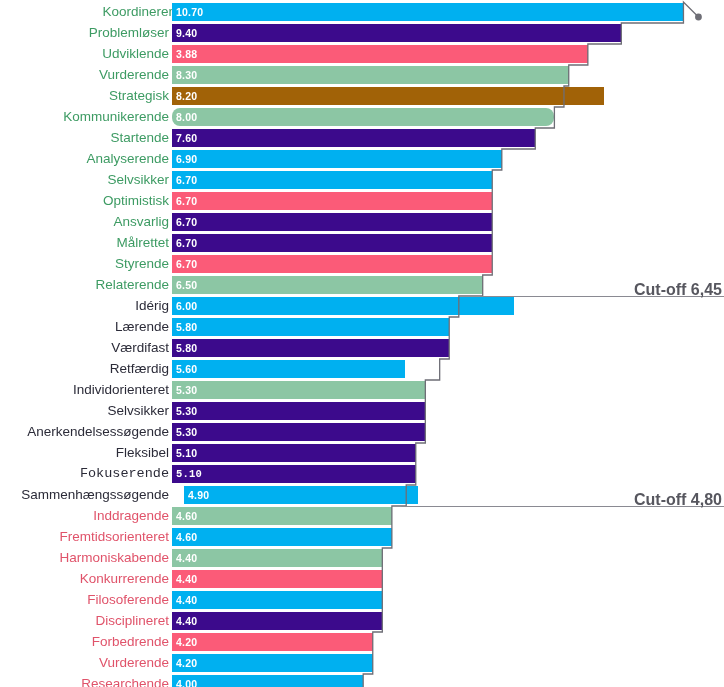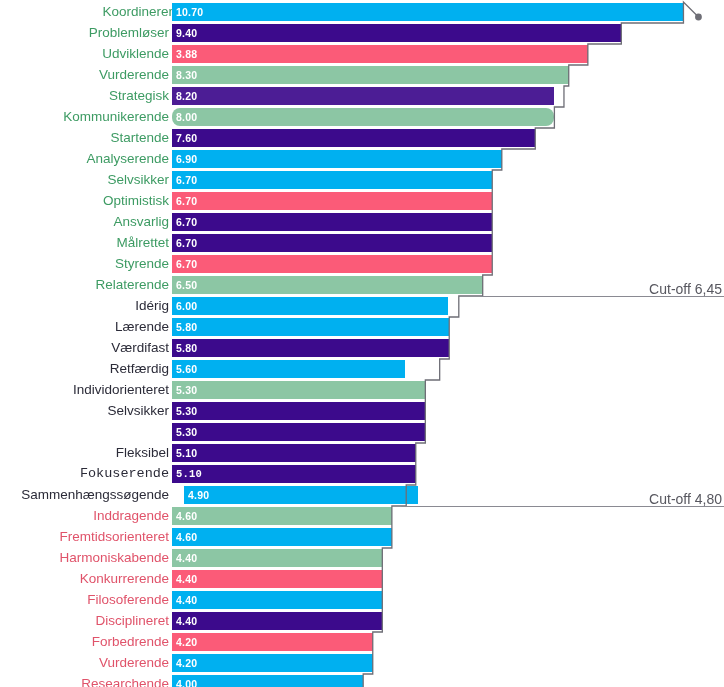--- a/index.html
+++ b/index.html
@@ -74,24 +74,25 @@
     position: absolute;
     left: 0;
     top: 0;
     width: 724px;
     height: 687px;
     pointer-events: none;
   }
 
   .cutoff-label {
     position: absolute;
-    font-size: 14px;
+    font-size: 16px;
     color: #57575f;
     white-space: nowrap;
     text-align: right;
+    font-weight: bold;
   }
 </style>
 </head>
 <body>
 
 <div id="chart-root">
 
   <div class="rows-layer" id="rows-layer">
       <div class="row" style="top: 2px; padding-left: 22px;">
         <div class="row-label cat-green">Koordinerende</div>
@@ -112,21 +113,21 @@
         </div>
       </div>
       <div class="row" style="top: 65px;">
         <div class="row-label cat-green">Vurderende</div>
         <div class="bar" style="width: 396.74px; background: rgb(140, 198, 164);">
           <span class="bar-value">8.30</span>
         </div>
       </div>
       <div class="row" style="top: 86px;">
         <div class="row-label cat-green">Strategisk</div>
-        <div class="bar" style="width: 382px; background: #4c1d95;">
+        <div class="bar" style="width: 432px; background: #a16207;">
           <span class="bar-value">8.20</span>
         </div>
       </div>
       <div class="row" style="top: 107px;">
         <div class="row-label cat-green">Kommunikerende</div>
         <div class="bar" style="width: 382.4px; background: rgb(140, 198, 164); border-radius: 8px;">
           <span class="bar-value">8.00</span>
         </div>
       </div>
       <div class="row" style="top: 128px;">
@@ -172,21 +173,21 @@
         </div>
       </div>
       <div class="row" style="top: 275px;">
         <div class="row-label cat-green">Relaterende</div>
         <div class="bar" style="width: 310.7px; background: rgb(140, 198, 164);">
           <span class="bar-value">6.50</span>
         </div>
       </div>
       <div class="row" style="top: 296px;">
         <div class="row-label cat-dark">Idérig</div>
-        <div class="bar" style="width: 276px; background: rgb(0, 176, 240);">
+        <div class="bar" style="width: 342px; background: rgb(0, 176, 240);">
           <span class="bar-value">6.00</span>
         </div>
       </div>
       <div class="row" style="top: 317px;">
         <div class="row-label cat-dark">Lærende</div>
         <div class="bar" style="width: 277.24px; background: rgb(0, 176, 240);">
           <span class="bar-value">5.80</span>
         </div>
       </div>
       <div class="row" style="top: 338px;">
@@ -207,20 +208,21 @@
           <span class="bar-value">5.30</span>
         </div>
       </div>
       <div class="row" style="top: 401px;">
         <div class="row-label cat-dark">Selvsikker</div>
         <div class="bar" style="width: 253.34px; background: rgb(60, 10, 140);">
           <span class="bar-value">5.30</span>
         </div>
       </div>
       <div class="row" style="top: 422px;">
+        <div class="row-label cat-dark">Anerkendelsessøgende</div>
         <div class="bar" style="width: 253.34px; background: rgb(60, 10, 140);">
           <span class="bar-value">5.30</span>
         </div>
       </div>
       <div class="row" style="top: 443px;">
         <div class="row-label cat-dark">Fleksibel</div>
         <div class="bar" style="width: 243.78px; background: rgb(60, 10, 140);">
           <span class="bar-value">5.10</span>
         </div>
       </div>

